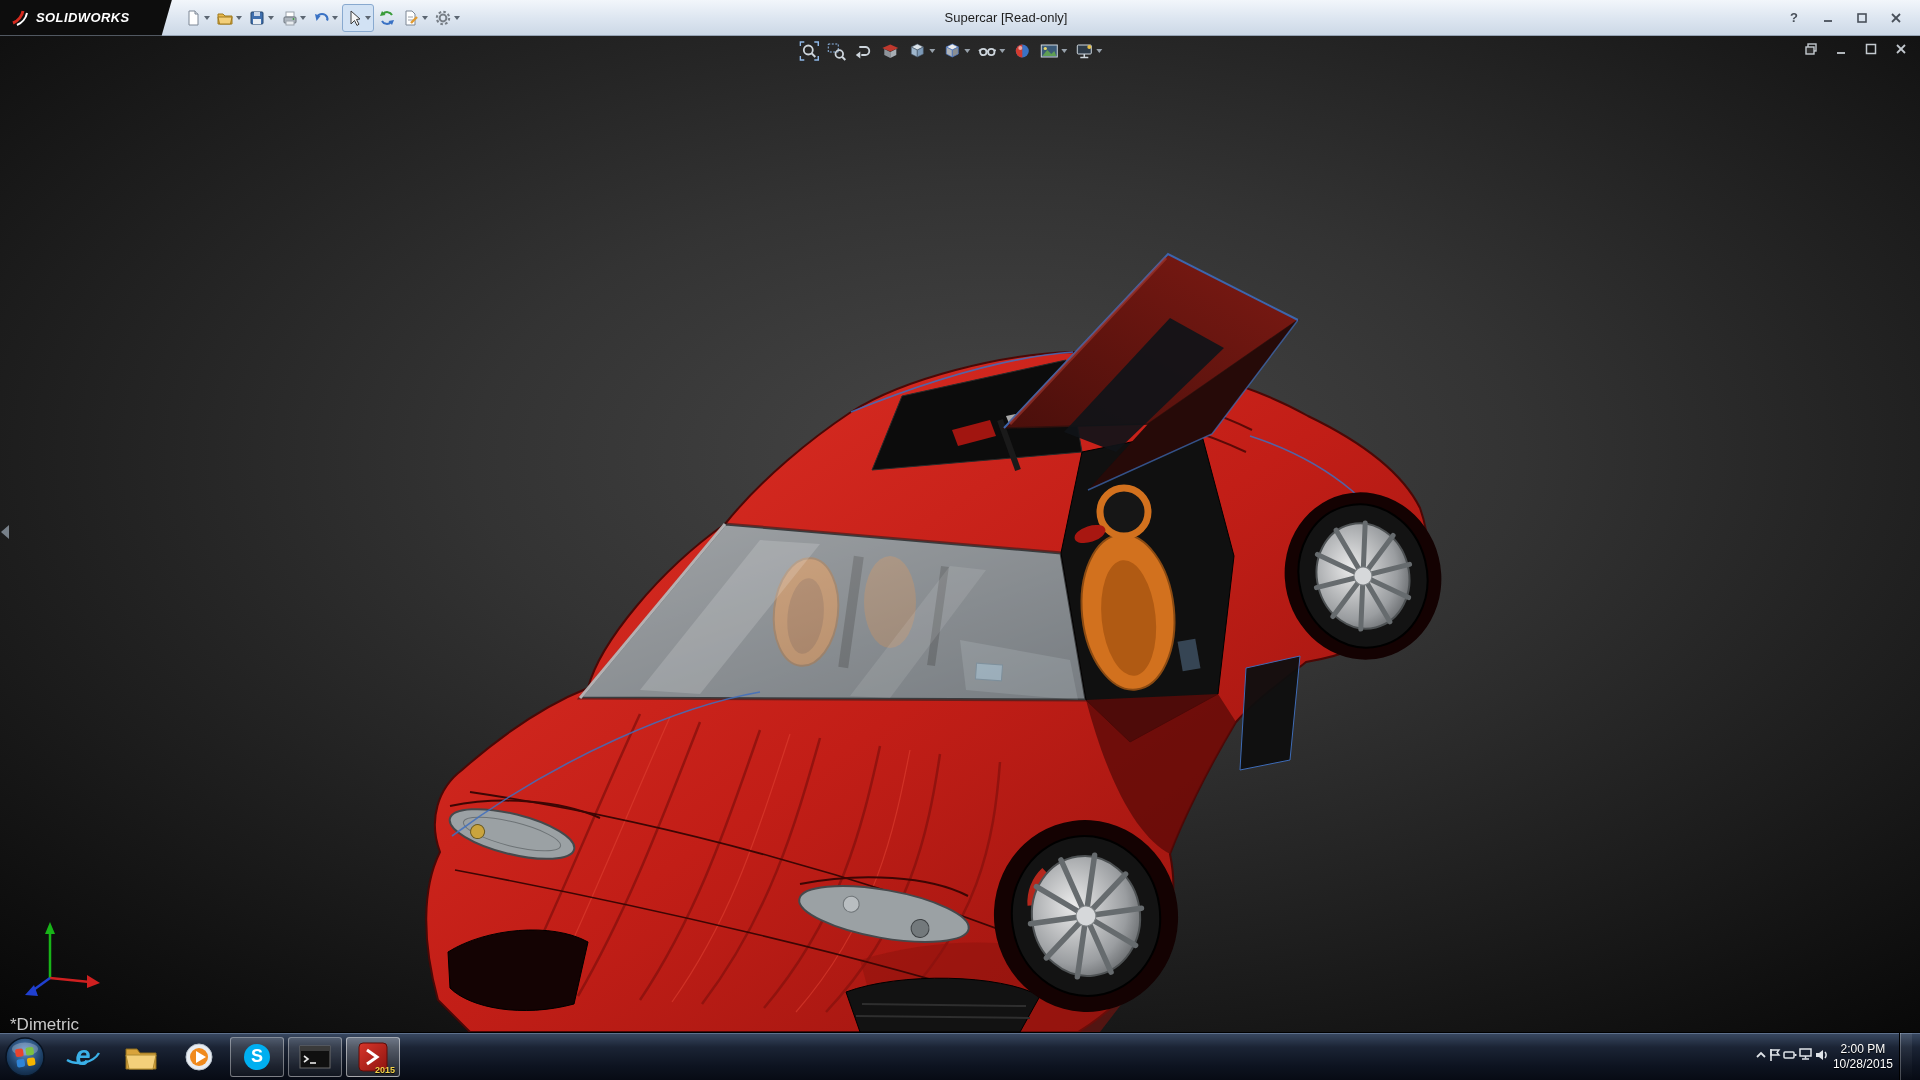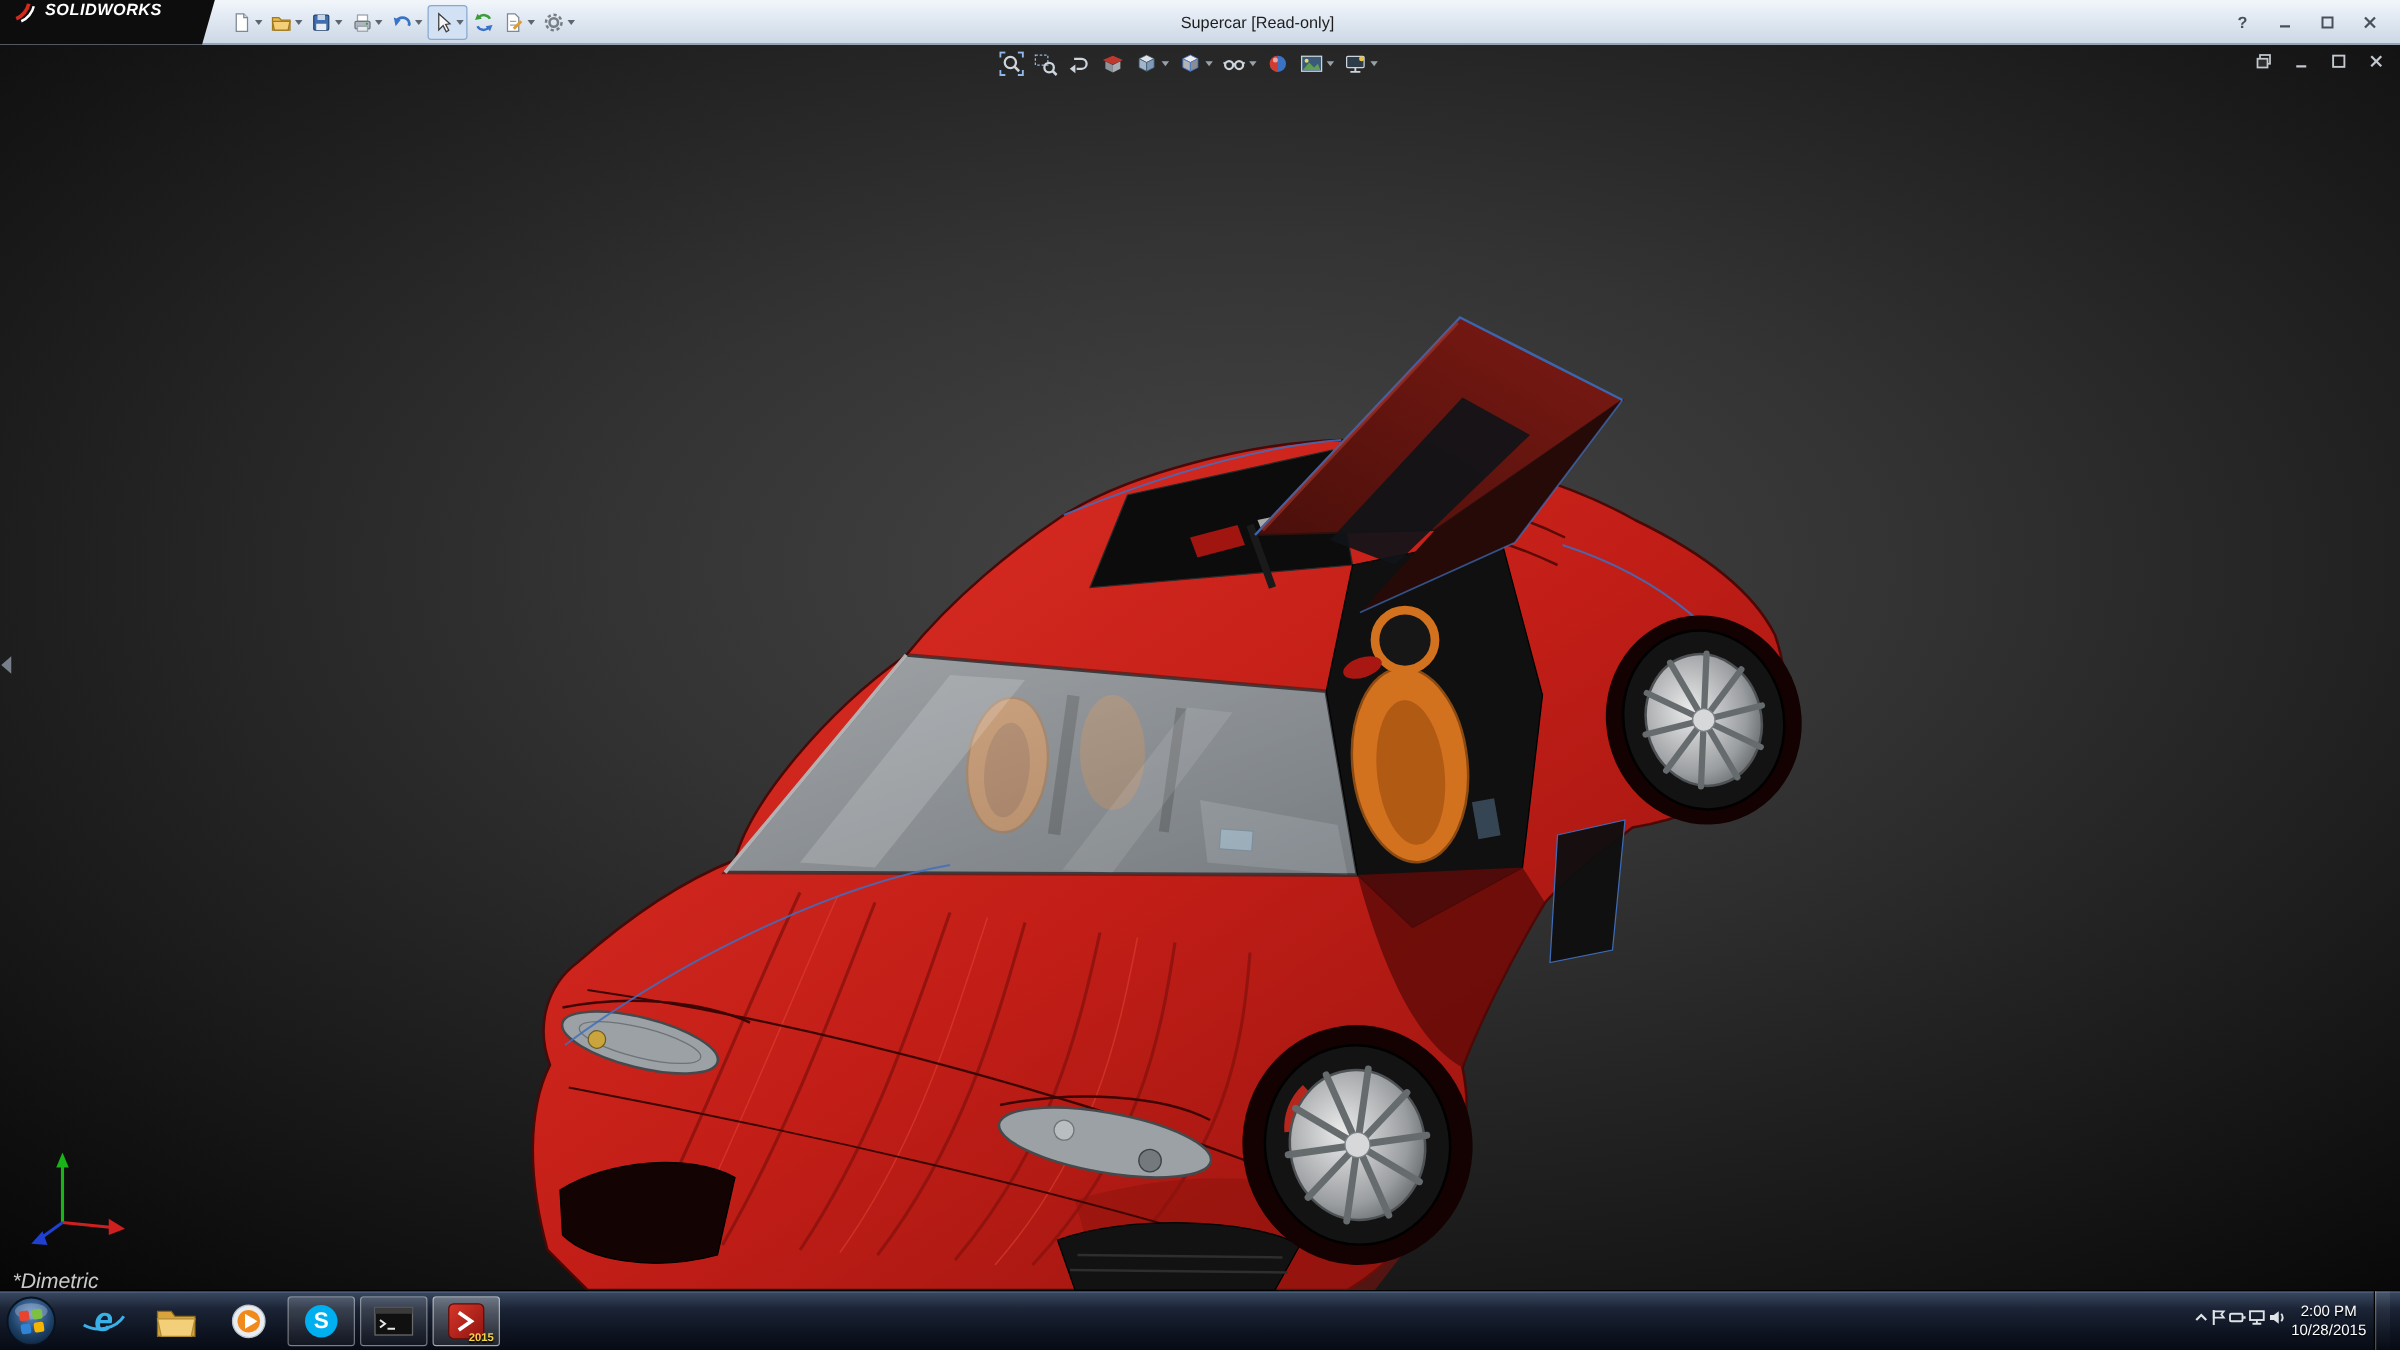--- a/index.html
+++ b/index.html
@@ -3,35 +3,35 @@
 <meta charset="utf-8">
 <style>
   * { margin:0; padding:0; box-sizing:border-box; }
   html,body { width:1920px; height:1080px; background:#000; font-family:"Liberation Sans", sans-serif; }
   .screen { position:relative; width:1920px; height:1080px; overflow:hidden; background:#000; }
 
   
   .titlebar { position:absolute; top:0; left:0; right:0; height:36px;
     background:linear-gradient(#f2f6fb,#dce5f0 55%,#ccd8e6); border-bottom:1px solid #97a5b6;
     display:flex; align-items:center; }
-  .sw-logo { width:172px; height:36px; background:#0d0d0d; display:flex; align-items:flex-start; gap:6px; padding:0 10px;
+  .sw-logo { width:172px; height:36px; background:#0d0d0d; display:flex; align-items:center; gap:6px; padding:0 10px;
     clip-path:polygon(0 0,100% 0,94% 100%,0 100%); }
   .sw-logo .brand { color:#fff; font-size:13px; font-weight:bold; font-style:italic; letter-spacing:.4px; }
   .qat { display:flex; align-items:center; gap:2px; margin-left:10px; }
   .qat-btn { display:flex; align-items:center; height:28px; padding:0 2px; border-radius:3px; }
   .qat-btn.pressed { background:#d2e2f4; border:1px solid #88a9cf; }
   .caret { width:0; height:0; border-left:3.5px solid transparent; border-right:3.5px solid transparent;
     border-top:4px solid #5c6672; margin-left:2px; }
   .tb-title { position:absolute; left:50%; transform:translateX(-50%); font-size:13px; color:#1d1d1d; white-space:nowrap;margin-left:46px; }
   .win-controls { margin-left:auto; display:flex; align-items:center; gap:14px; padding-right:14px; }
   .win-btn { display:flex; align-items:center; justify-content:center; width:20px; height:20px; color:#49505a;
     font-size:13px; font-weight:bold; }
 
   
-  .viewport { position:absolute; top:36px; left:0; right:0; bottom:48px; background:#14532d; overflow:hidden;font-style:italic; }
+  .viewport { position:absolute; top:36px; left:0; right:0; bottom:48px; background:#14532d; overflow:hidden; }
   .scene { position:absolute; top:0; left:0; }
   .hud { position:absolute; top:3px; left:50%; transform:translateX(-53%); display:flex; align-items:center; gap:3px; }
   .hud-btn { display:flex; align-items:center; height:24px; padding:1px 2px; border-radius:2px; }
   .hud .caret { border-top-color:#97a1ab; }
   .doc-controls { position:absolute; top:5px; right:10px; display:flex; align-items:center; gap:12px; }
   .doc-btn { display:flex; align-items:center; justify-content:center; width:18px; height:16px; }
   .view-label { position:absolute; left:10px; bottom:-3px; color:#c9c9c9; font-size:17px; }
   .edge-arrow { position:absolute; left:1px; top:calc(50% - 9px); width:0; height:0;
     border-top:7px solid transparent; border-bottom:7px solid transparent; border-right:8px solid #8f9aa5; opacity:.8; }
 

